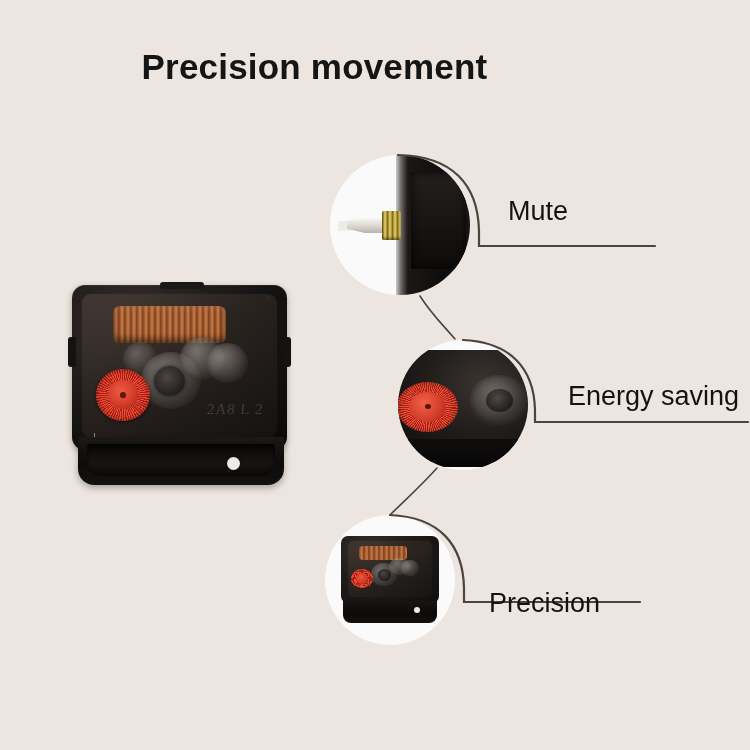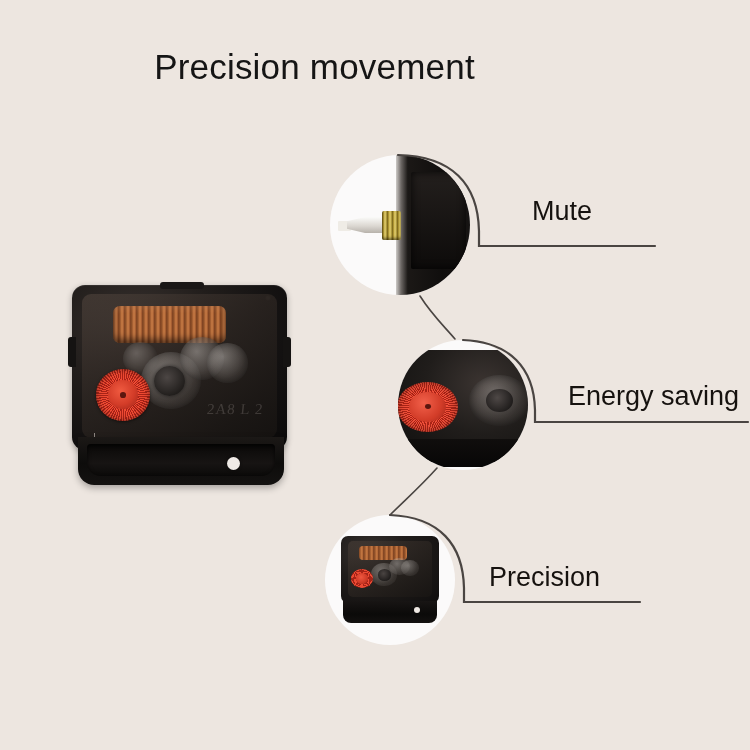--- a/index.html
+++ b/index.html
@@ -23,21 +23,21 @@
   
   .title {
     position: absolute;
     left: 0;
     top: 48px;
     width: 629px;
     text-align: center;
     font-size: 35px;
     color: #151515;
     letter-spacing: 0.2px;
-    font-weight: 400;
+    font-weight: 700;
     line-height: 1.1;
   }
 
   
   .product-main {
     position: absolute;
     left: 72px;
     top: 285px;
     width: 225px;
     height: 210px;
@@ -422,23 +422,23 @@
   }
 
   
   .feature-label {
     position: absolute;
     font-size: 27px;
     color: #16120f;
     white-space: nowrap;
     line-height: 1;
   }
-  .label-mute   { left: 508px; top: 198px; margin-left: 24px; }
+  .label-mute   { left: 508px; top: 198px; }
   .label-energy { left: 551px; top: 383px; margin-left: 17px; }
-  .label-prec   { left: 489px; top: 564px; text-align: center; }
+  .label-prec   { left: 489px; top: 590px; text-align: center; }
 </style>
 </head>
 <body>
 
 <div id="stage">
 
   <div class="title">Precision movement</div>
 
   <div class="product-main">
     <div class="mv-shell">

